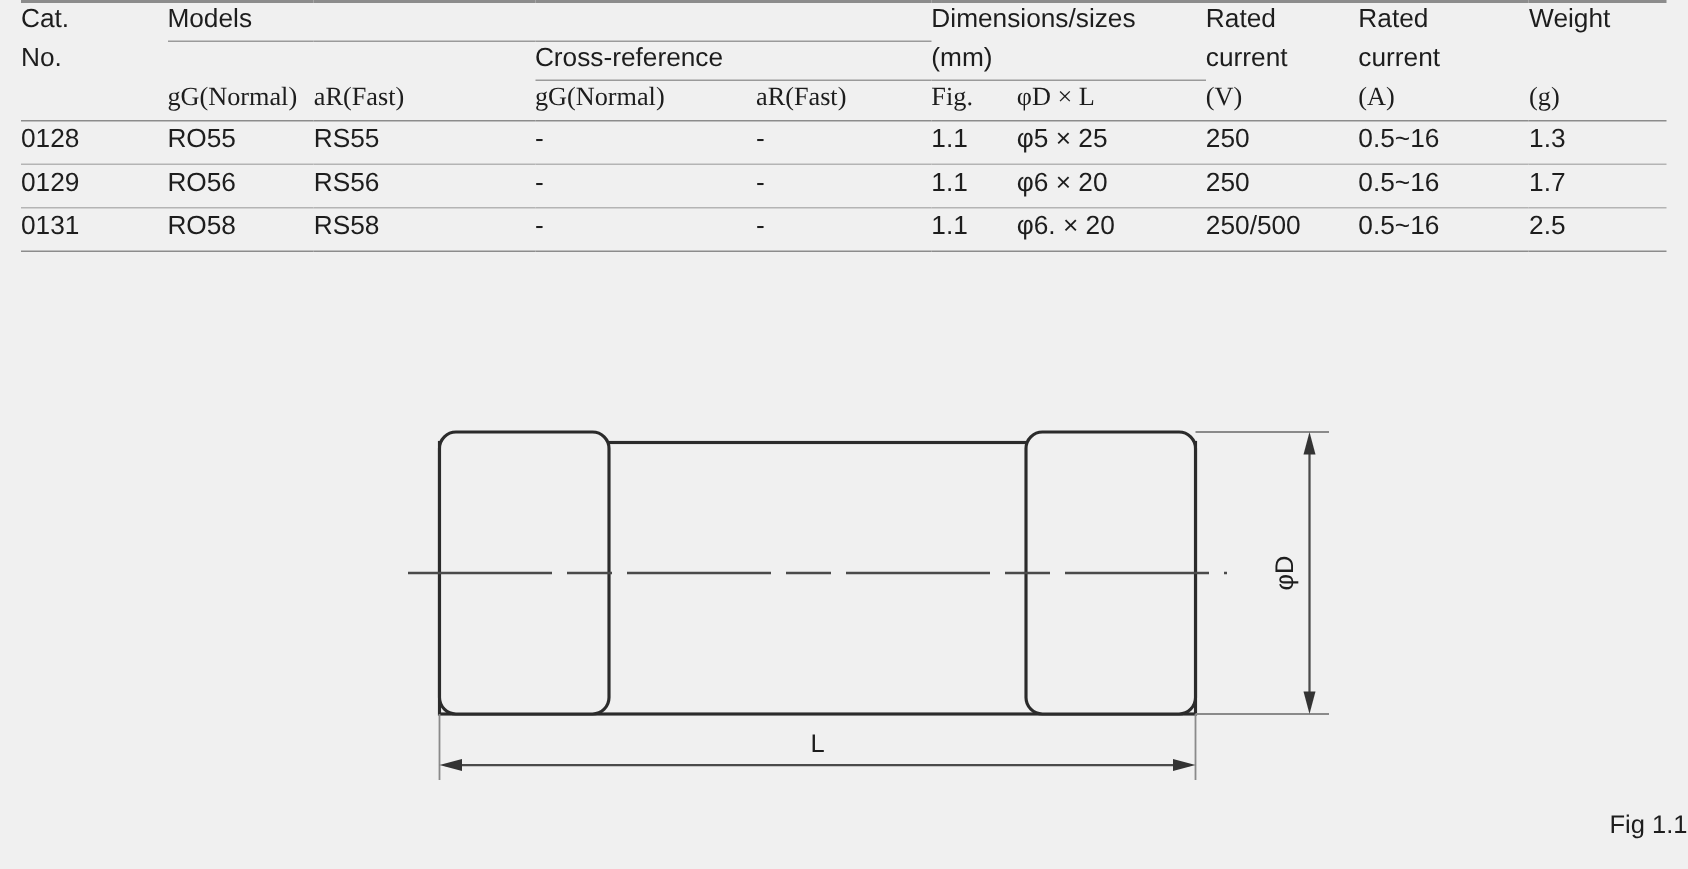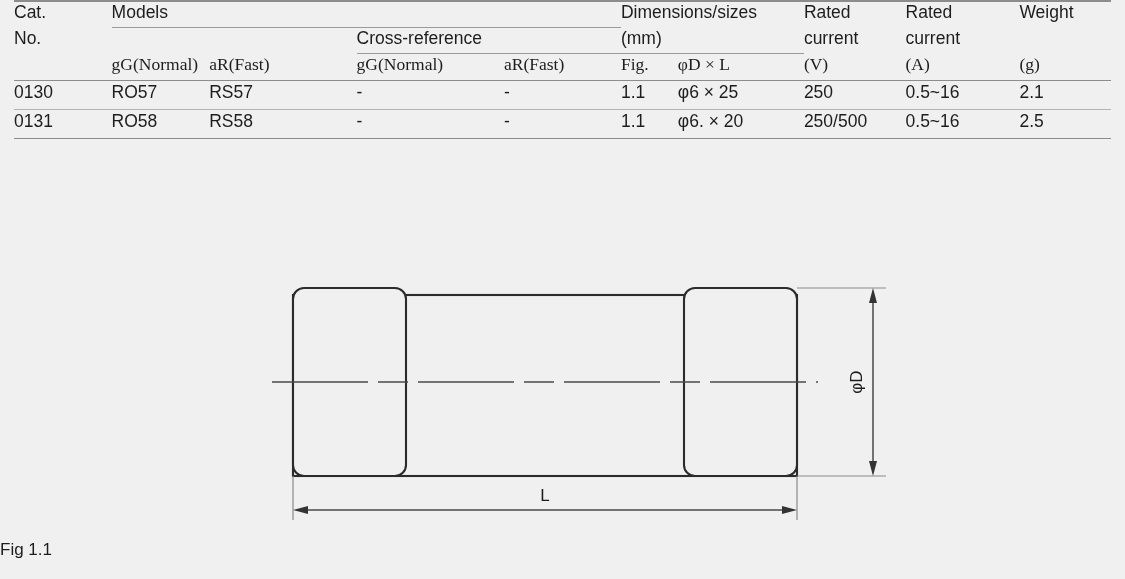--- a/index.html
+++ b/index.html
@@ -89,21 +89,21 @@
     top: 258px;
     width: 1125px;
     height: 321px;
   }
   .drawing svg { display: block; }
   .fig-caption {
     position: absolute;
     left: 0;
     top: 282px;
     width: 1125px;
-    text-align: left;
+    text-align: right;
     font-size: 17px;
     color: #1d1d1d;
   }
 </style>
 </head>
 <body>
 
 <div class="spec-table-wrap">
   <table class="spec">
     <colgroup>
@@ -147,30 +147,42 @@
         <th class="hdr-baseline">aR(Fast)</th>
         <th class="hdr-baseline">Fig.</th>
         <th class="hdr-baseline">φD × L</th>
         <th class="hdr-baseline">(V)</th>
         <th class="hdr-baseline">(A)</th>
         <th class="hdr-baseline">(g)</th>
       </tr>
     </thead>
     <tbody id="table-body">
         <tr class="data">
-          <td>0130</td>
-          <td>RO57</td>
-          <td>RS57</td>
+          <td>0128</td>
+          <td>RO55</td>
+          <td>RS55</td>
           <td class="dash-cell">-</td>
           <td class="dash-cell">-</td>
           <td>1.1</td>
-          <td>φ6 × 25</td>
+          <td>φ5 × 25</td>
           <td>250</td>
           <td>0.5~16</td>
-          <td>2.1</td>
+          <td>1.3</td>
+        </tr>
+        <tr class="data">
+          <td>0129</td>
+          <td>RO56</td>
+          <td>RS56</td>
+          <td class="dash-cell">-</td>
+          <td class="dash-cell">-</td>
+          <td>1.1</td>
+          <td>φ6 × 20</td>
+          <td>250</td>
+          <td>0.5~16</td>
+          <td>1.7</td>
         </tr>
         <tr class="data last">
           <td>0131</td>
           <td>RO58</td>
           <td>RS58</td>
           <td class="dash-cell">-</td>
           <td class="dash-cell">-</td>
           <td>1.1</td>
           <td>φ6. × 20</td>
           <td>250/500</td>

